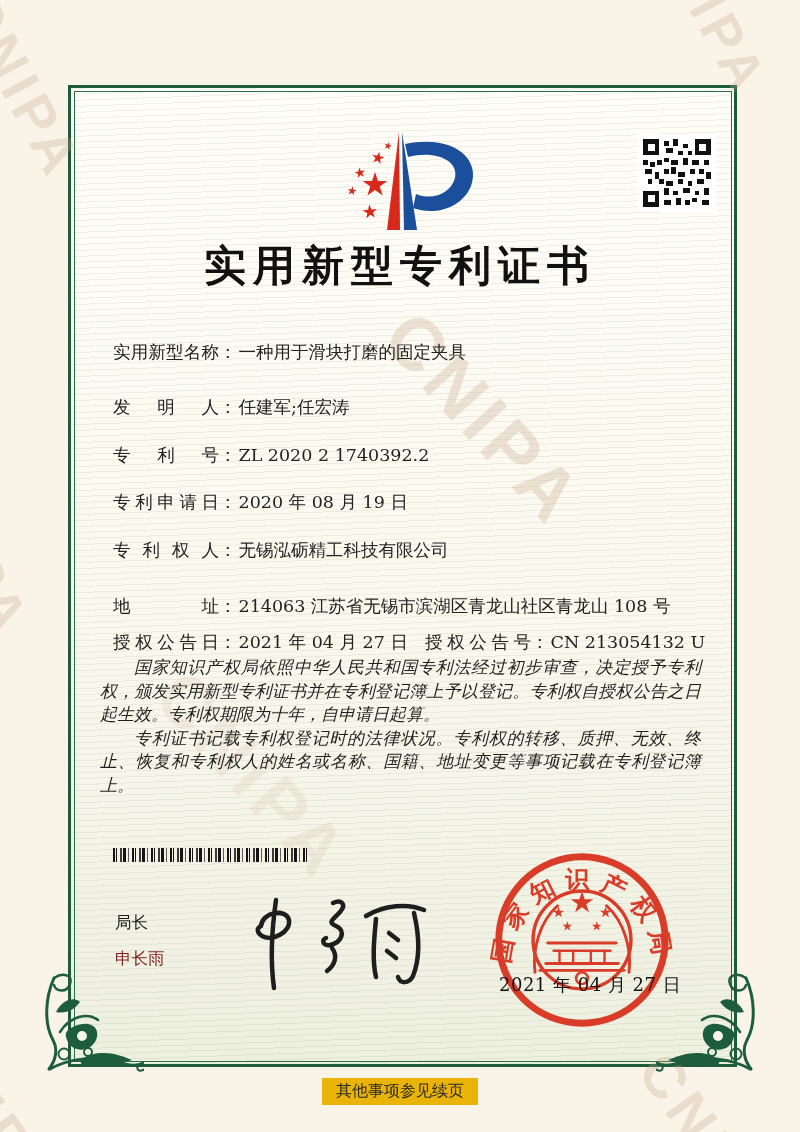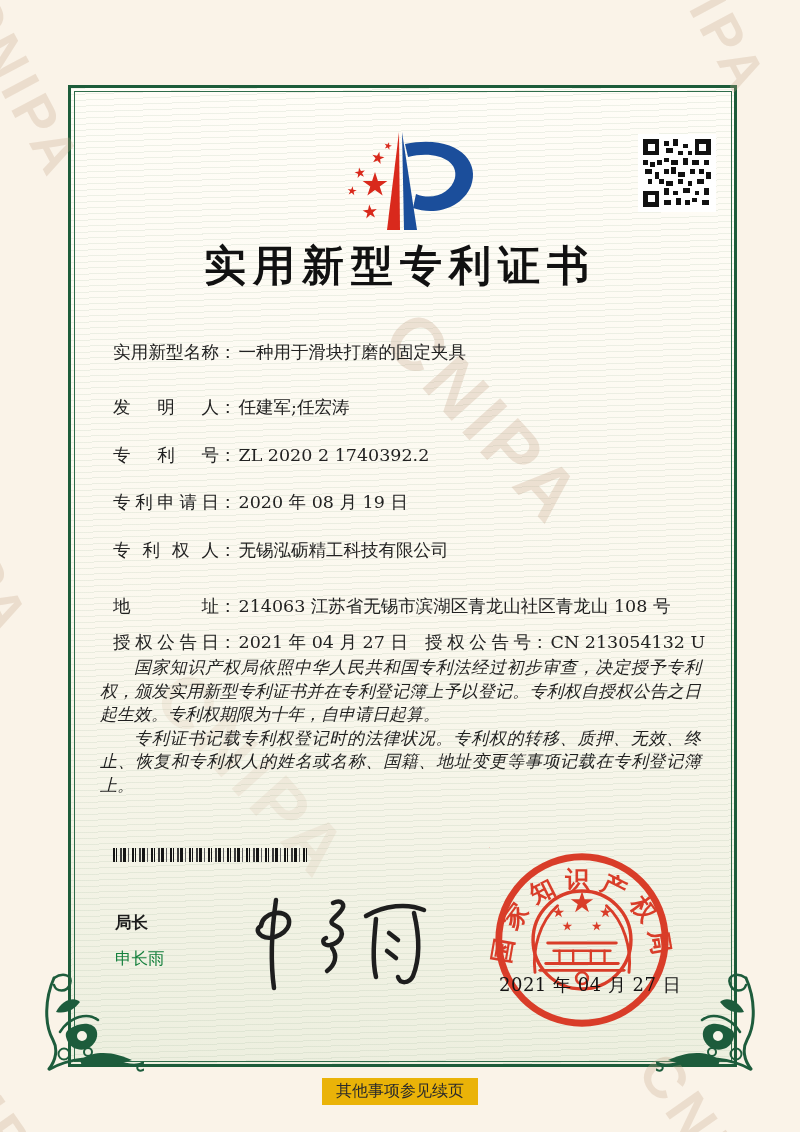--- a/index.html
+++ b/index.html
@@ -62,22 +62,22 @@
   .barcode{
     position:absolute; left:113px; top:848px; width:194px; height:14px;
     background:repeating-linear-gradient(90deg,
       #141414 0 2px, transparent 2px 3px,
       #141414 3px 4px, transparent 4px 7px,
       #3a3a3a 7px 9px, transparent 9px 10px,
       #141414 10px 13px, transparent 13px 15px,
       #5a5a5a 15px 16px, transparent 16px 19px);
   }
   
-  .sig-title{position:absolute; left:115px; top:912px; font-family:"Liberation Sans",sans-serif; font-size:16.5px; color:#1c1c1c;font-weight:bold;}
-  .sig-name {position:absolute; left:115px; top:948px; font-family:"Liberation Sans",sans-serif; font-size:16.5px; color:#15803d;}
+  .sig-title{position:absolute; left:115px; top:912px; font-family:"Liberation Sans",sans-serif; font-size:16.5px; color:#1c1c1c;}
+  .sig-name {position:absolute; left:115px; top:948px; font-family:"Liberation Sans",sans-serif; font-size:16.5px; color:#7f1d1d;}
   .sig-hand{position:absolute; left:228px; top:888px; width:200px; height:105px; z-index:4;}
   
   .seal{position:absolute; left:489px; top:847px; width:186px; height:186px; z-index:5; opacity:0.94;}
   .seal-date{
     position:absolute; left:499px; top:973px; z-index:6;
     font-size:18px; color:#141414; letter-spacing:0.5px; white-space:nowrap;
   }
   
   .page-info{position:absolute; left:0; top:1034px; width:100%; text-align:center; font-size:14.5px; color:#2a2a2a;}
   .cont-note{

